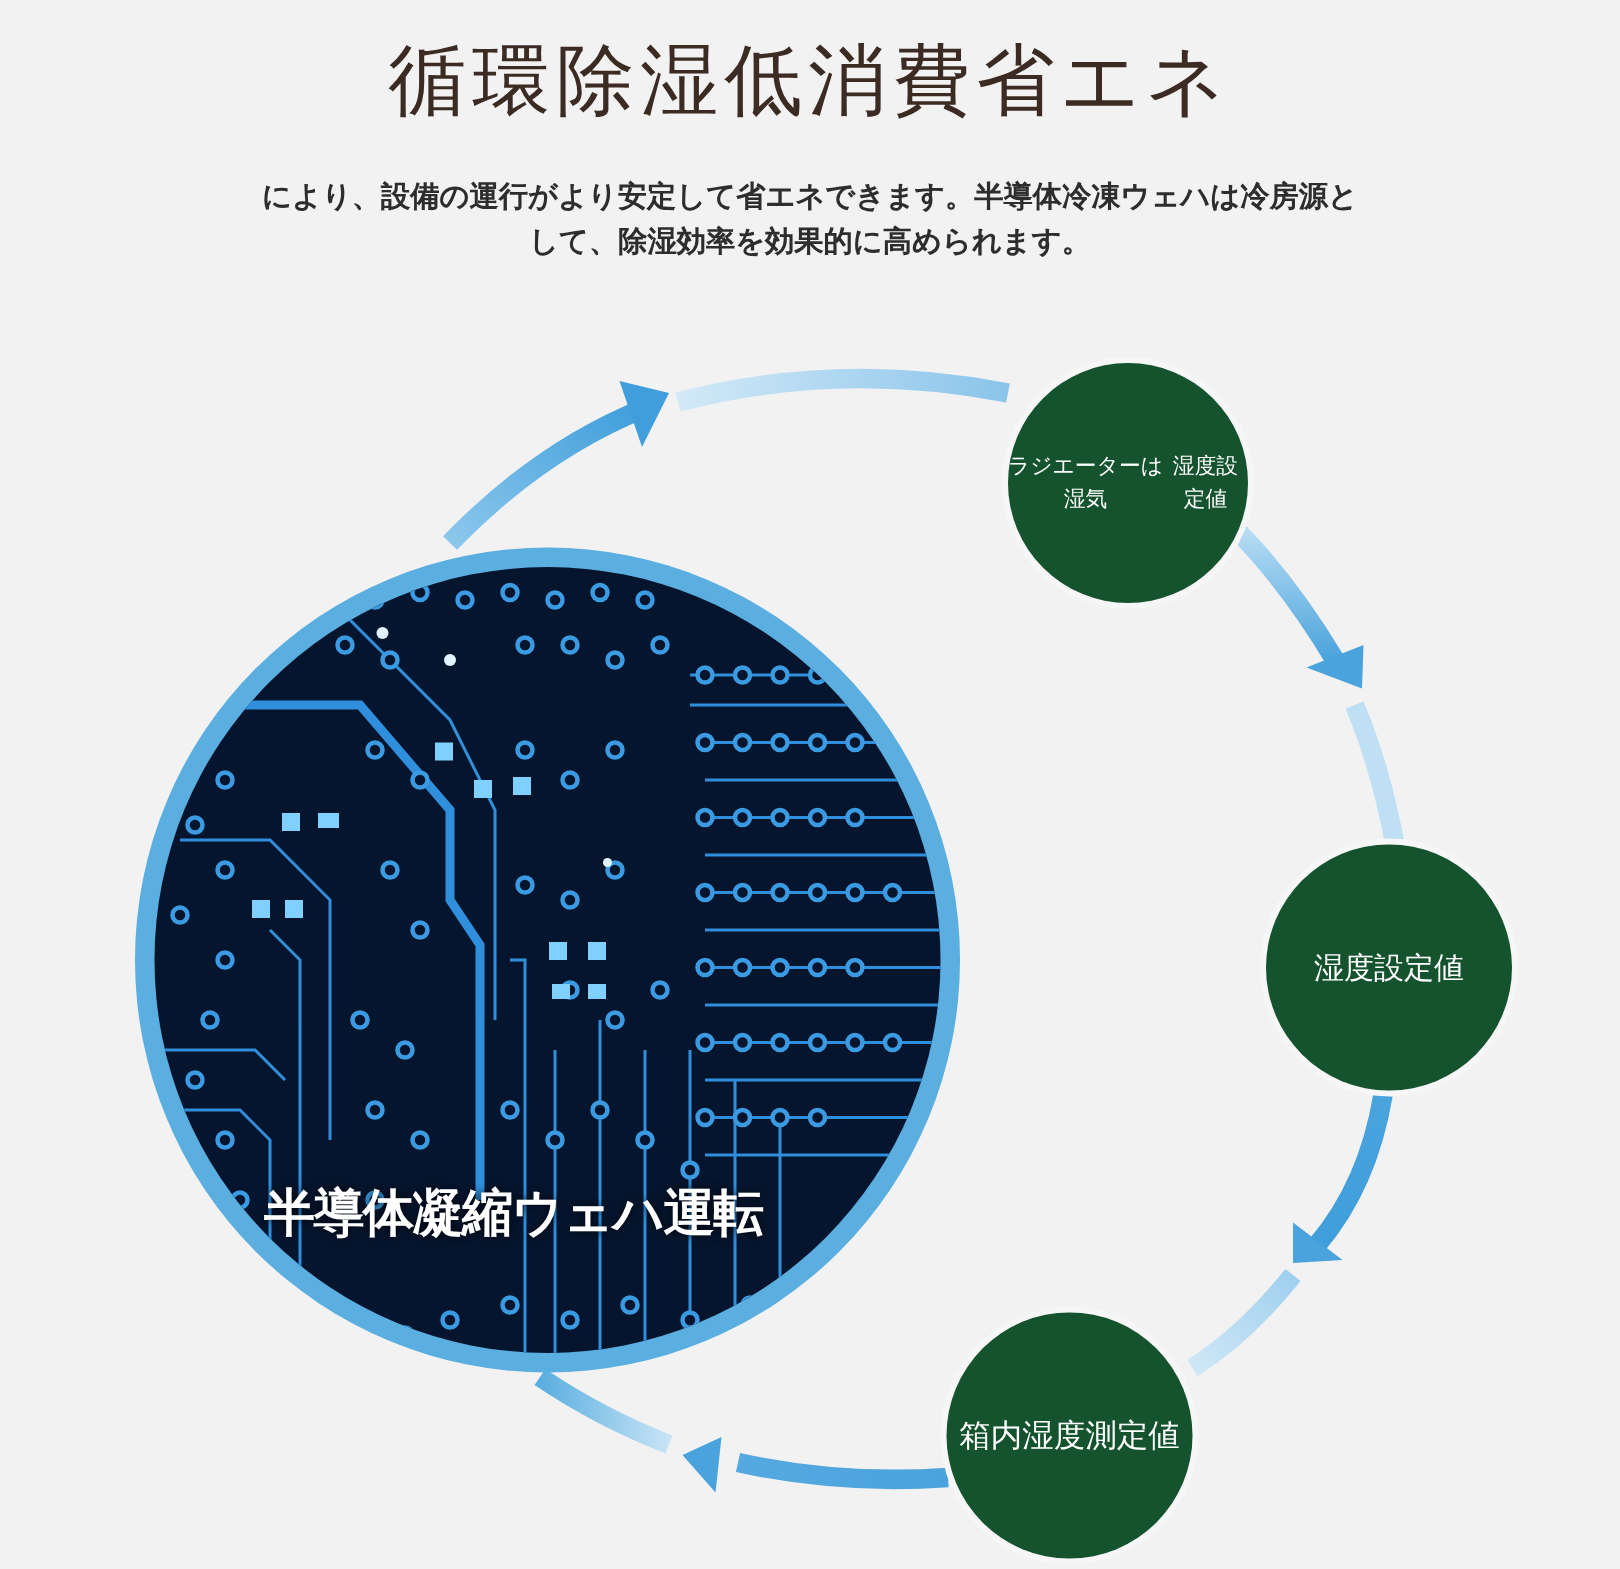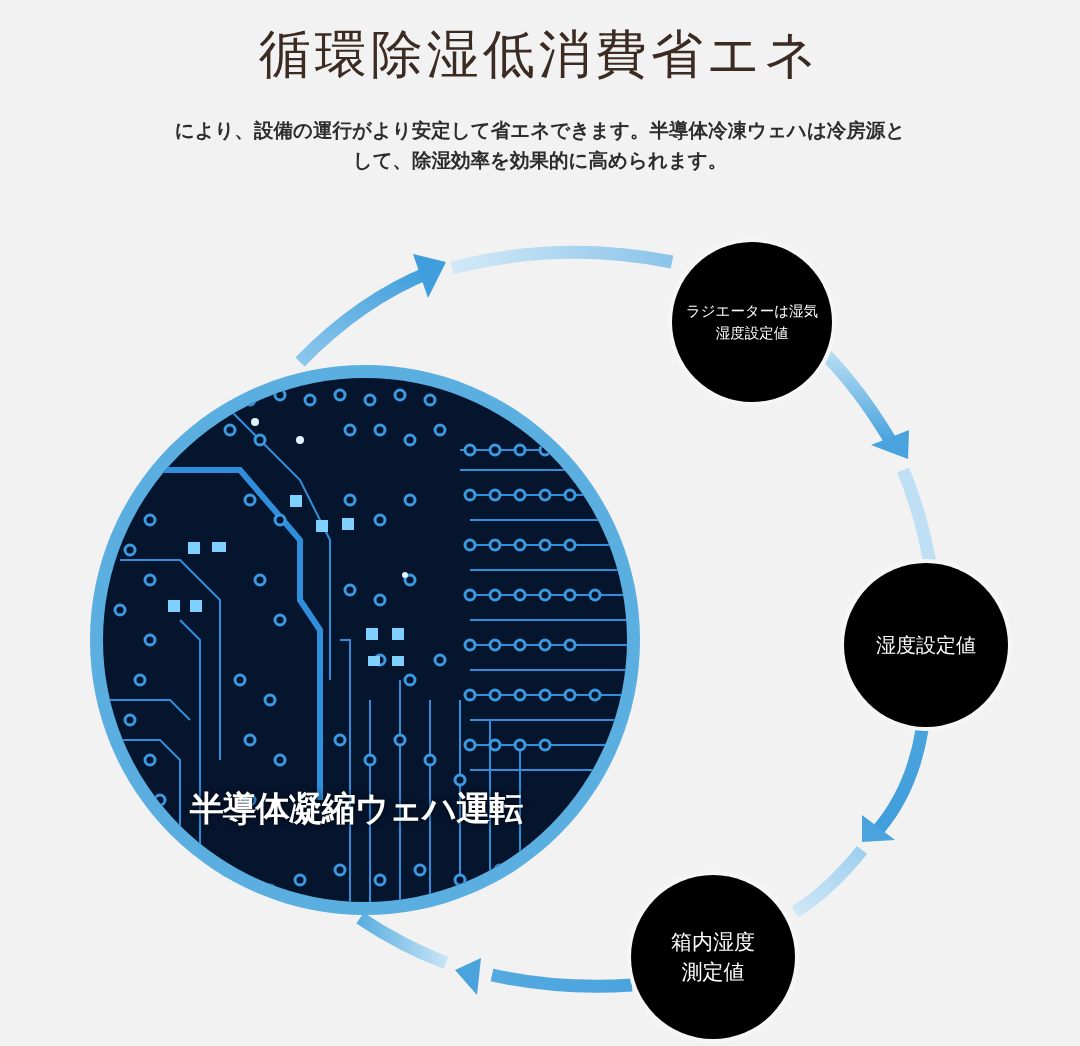--- a/index.html
+++ b/index.html
@@ -17,34 +17,33 @@
     }
     .desc {
       position: absolute; left: 120px; top: 116px; width: 840px;
       text-align: center; font-size: 19.5px; line-height: 30px;
       color: #2d2d2d; font-weight: bold;
     }
     .desc span { display: block; }
     svg.diagram { position: absolute; left: 0; top: 0; }
     .node {
       position: absolute; border-radius: 50%;
-      background: #000000;
+      background: #14532d;
       box-shadow: 0 0 0 4px #f6f6f6;
       display: flex; align-items: center; justify-content: center;
-      flex-direction: column; color: #ffffff; text-align: center;
+      flex-direction: row; color: #ffffff; text-align: center;
     }
     .node span { display: block; }
     .node-top { left: 672px; top: 242px; width: 160px; height: 160px; font-size: 14.5px; line-height: 22px; }
     .node-right { left: 844px; top: 563px; width: 164px; height: 164px; font-size: 20px; }
     .node-bottom { left: 631px; top: 875px; width: 164px; height: 164px; font-size: 21px; line-height: 30px; align-items: center; }
     .board-label {
       position: absolute; left: 176px; top: 786px; width: 360px;
       font-size: 34px; color: #ffffff; font-weight: bold; letter-spacing: -1px;
       text-shadow: 0 0 6px rgba(0,0,0,0.8);
-      text-align: center;
     }
   </style>
 </head>
 <body>
 
 <div class="title">循環除湿低消費省エネ</div>
 <div class="desc">
   <span>により、設備の運行がより安定して省エネできます。半導体冷凍ウェハは冷房源と</span>
   <span>して、除湿効率を効果的に高められます。</span>
 </div>

